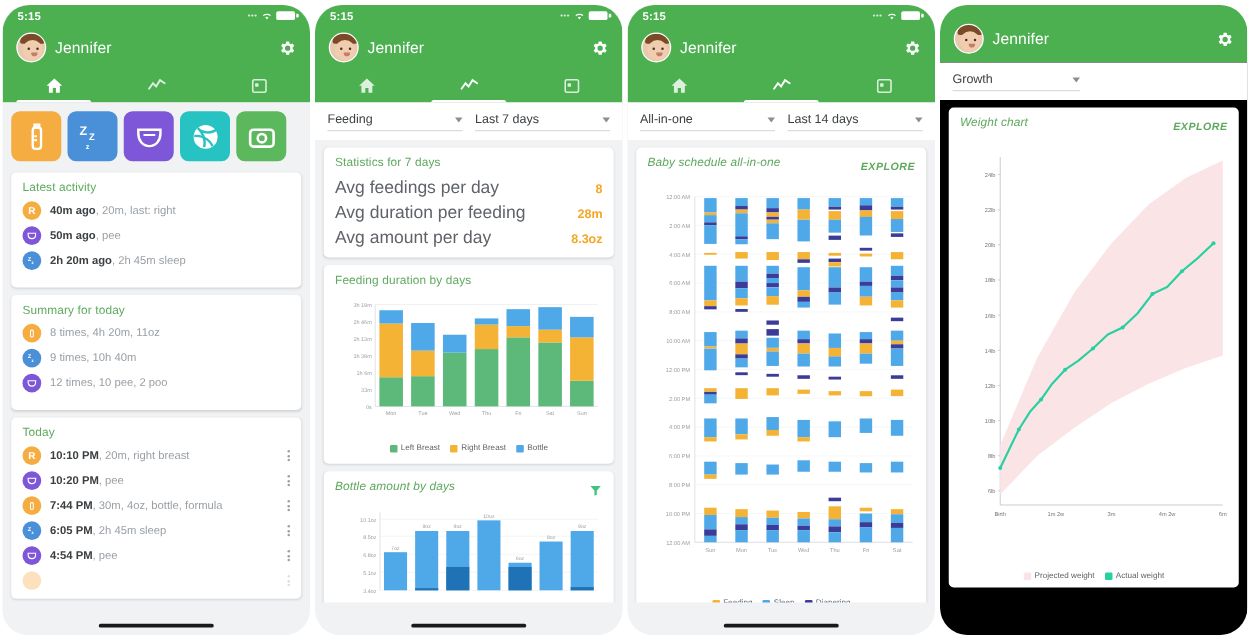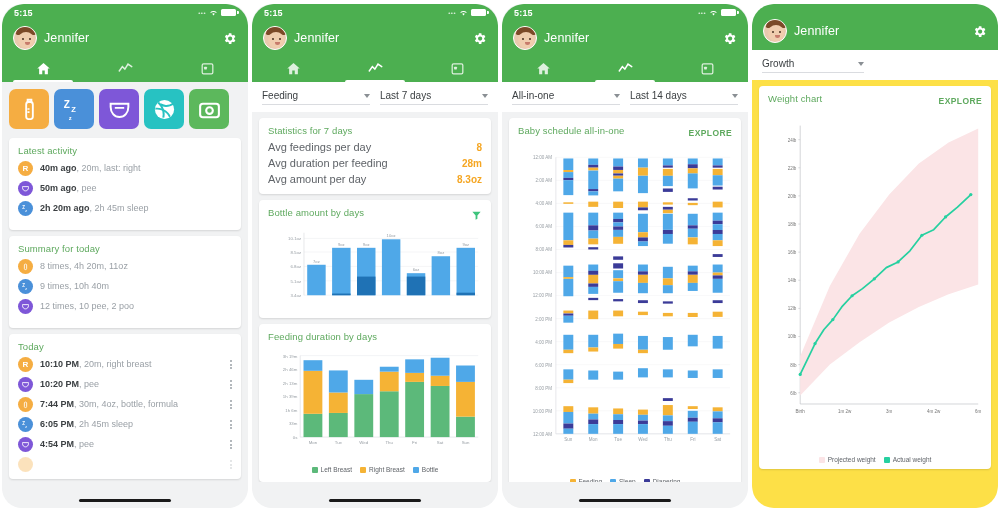--- a/index.html
+++ b/index.html
@@ -78,21 +78,21 @@
   }
   .qtile svg { width:25px; height:25px; }
   .card {
     background:#fff; border-radius:4px; margin:6px 7px;
     box-shadow:0 1px 2px rgba(0,0,0,.12);
     padding:7px 9px 9px 9px;
   }
   .card-title {
     color:#5ea95e; font-size:9.5px; margin-bottom:5px; letter-spacing:.1px;
   }
-  .card-title-row{display:flex;align-items:center;}
+  .card-title-row{display:flex;align-items:center;font-style:italic;}
   .explore{ margin-left:auto; color:#5ea95e; font-size:8.5px; font-weight:bold; letter-spacing:.4px;}
   .act-row { display:flex; align-items:center; margin:5px 0; }
   .dot {
     width:15px;height:15px;border-radius:50%;flex:0 0 auto;
     display:flex;align-items:center;justify-content:center;
     color:#fff;font-size:8px;font-weight:bold;
   }
   .dot svg{width:9px;height:9px;}
   .act-text{ font-size:9px; color:#9aa0a6; margin-left:7px; line-height:1.2;}
   .act-text b{ color:#3c4043; font-weight:bold; }
@@ -101,21 +101,21 @@
   .kebab i{display:block;width:2px;height:2px;border-radius:50%;background:#9aa0a6;}
   
   .selrow{ display:flex; background:#fff; padding:8px 10px 7px 10px; gap:10px; }
   .sel{ flex:1; border-bottom:1px solid #dadce0; display:flex; align-items:center;
         padding-bottom:3px; }
   .sel span{ font-size:10px; color:#3c4043; }
   .caret{ margin-left:auto; width:0;height:0;border-left:3.5px solid transparent;
           border-right:3.5px solid transparent;border-top:4px solid #8a8f94; }
   
   .stat-row{ display:flex; align-items:baseline; margin-top:4px; }
-  .stat-label{ font-size:11px; color:#5f6368; }
+  .stat-label{ font-size:14px; color:#5f6368; }
   .stat-val{ margin-left:auto; font-size:10px; font-weight:bold; color:#f5a623; }
   .legend{ display:flex; justify-content:center; gap:8px; margin-top:3px; }
   .legend-item{ display:flex; align-items:center; gap:3px; font-size:6.5px; color:#5f6368; }
   .swatch{ width:6px;height:6px;border-radius:1px; }
   .filter-icon{ margin-left:auto; }
   .homebar{
     position:absolute; left:50%; transform:translateX(-50%); bottom:6px;
     width:92px;height:3.4px;background:#1a1a1a;border-radius:3px;
   }
   .botfade{
@@ -414,60 +414,20 @@
         <span class="stat-val">8</span>
       </div>
       <div class="stat-row">
         <span class="stat-label">Avg duration per feeding</span>
         <span class="stat-val">28m</span>
       </div>
       <div class="stat-row">
         <span class="stat-label">Avg amount per day</span>
         <span class="stat-val">8.3oz</span>
       </div>
-    </div>
-
-    <div class="card">
-      <div class="card-title-row">
-        <div class="card-title">Bottle amount by days</div>
-        <svg class="filter-icon" width="11" height="11" viewBox="0 0 24 24">
-          <path fill="#3ec47c" d="M3 4h18l-7 8v7l-4 2v-9z"></path>
-        </svg>
-      </div>
-      <svg id="svg-bottle-amount" viewBox="0 0 226 82" width="100%" height="82">
-            <line x1="38" y1="14" x2="222" y2="14" stroke="#eceef0" stroke-width=".55"></line>
-            <text x="35" y="16" text-anchor="end" font-size="4.6" fill="#9aa0a6">10.1oz</text>
-            <line x1="38" y1="28.328358208955223" x2="222" y2="28.328358208955223" stroke="#eceef0" stroke-width=".55"></line>
-            <text x="35" y="30.328358208955223" text-anchor="end" font-size="4.6" fill="#9aa0a6">8.5oz</text>
-            <line x1="38" y1="43.55223880597015" x2="222" y2="43.55223880597015" stroke="#eceef0" stroke-width=".55"></line>
-            <text x="35" y="45.55223880597015" text-anchor="end" font-size="4.6" fill="#9aa0a6">6.8oz</text>
-            <line x1="38" y1="58.776119402985074" x2="222" y2="58.776119402985074" stroke="#eceef0" stroke-width=".55"></line>
-            <text x="35" y="60.776119402985074" text-anchor="end" font-size="4.6" fill="#9aa0a6">5.1oz</text>
-            <line x1="38" y1="74" x2="222" y2="74" stroke="#eceef0" stroke-width=".55"></line>
-            <text x="35" y="76" text-anchor="end" font-size="4.6" fill="#9aa0a6">3.4oz</text>
-            <line x1="38" y1="8" x2="38" y2="74" stroke="#dadce0" stroke-width=".7"></line>
-            <rect x="41.4" y="41.8" width="19.5" height="32.2" fill="#4fa8e8"></rect>
-            <text x="51.1" y="39.6" text-anchor="middle" font-size="4.4" fill="#9aa0a6">7oz</text>
-            <rect x="67.7" y="23.9" width="19.5" height="50.1" fill="#4fa8e8"></rect>
-            <rect x="67.7" y="72.2" width="19.5" height="1.8" fill="#1f72b5"></rect>
-            <text x="77.4" y="21.7" text-anchor="middle" font-size="4.4" fill="#9aa0a6">9oz</text>
-            <rect x="94.0" y="23.9" width="19.5" height="50.1" fill="#4fa8e8"></rect>
-            <rect x="94.0" y="54.3" width="19.5" height="19.7" fill="#1f72b5"></rect>
-            <text x="103.7" y="21.7" text-anchor="middle" font-size="4.4" fill="#9aa0a6">9oz</text>
-            <rect x="120.3" y="14.9" width="19.5" height="59.1" fill="#4fa8e8"></rect>
-            <text x="130.0" y="12.7" text-anchor="middle" font-size="4.4" fill="#9aa0a6">10oz</text>
-            <rect x="146.6" y="50.7" width="19.5" height="23.3" fill="#4fa8e8"></rect>
-            <rect x="146.6" y="54.3" width="19.5" height="19.7" fill="#1f72b5"></rect>
-            <text x="156.3" y="48.5" text-anchor="middle" font-size="4.4" fill="#9aa0a6">6oz</text>
-            <rect x="172.8" y="32.8" width="19.5" height="41.2" fill="#4fa8e8"></rect>
-            <text x="182.6" y="30.6" text-anchor="middle" font-size="4.4" fill="#9aa0a6">8oz</text>
-            <rect x="199.1" y="23.9" width="19.5" height="50.1" fill="#4fa8e8"></rect>
-            <rect x="199.1" y="71.3" width="19.5" height="2.7" fill="#1f72b5"></rect>
-            <text x="208.9" y="21.7" text-anchor="middle" font-size="4.4" fill="#9aa0a6">9oz</text>
-          </svg>
     </div>
 
     <div class="card">
       <div class="card-title">Feeding duration by days</div>
       <svg id="svg-feeding-duration" viewBox="0 0 226 112" width="100%" height="112">
             <text x="31" y="8" text-anchor="end" font-size="4.6" fill="#9aa0a6">3h 19m</text>
             <line x1="34" y1="6" x2="222" y2="6" stroke="#e8eaed" stroke-width=".6"></line>
             <text x="31" y="22.261306532663326" text-anchor="end" font-size="4.6" fill="#9aa0a6">2h 46m</text>
             <text x="31" y="36.52261306532663" text-anchor="end" font-size="4.6" fill="#9aa0a6">2h 13m</text>
             <text x="31" y="51.21608040201005" text-anchor="end" font-size="4.6" fill="#9aa0a6">1h 39m</text>
@@ -511,20 +471,60 @@
             </div>
             <div class="legend-item">
               <span class="swatch" style="background: rgb(245, 179, 53);"></span>
               <span>Right Breast</span>
             </div>
             <div class="legend-item">
               <span class="swatch" style="background: rgb(79, 168, 232);"></span>
               <span>Bottle</span>
             </div>
           </div>
+    </div>
+
+    <div class="card">
+      <div class="card-title-row">
+        <div class="card-title">Bottle amount by days</div>
+        <svg class="filter-icon" width="11" height="11" viewBox="0 0 24 24">
+          <path fill="#3ec47c" d="M3 4h18l-7 8v7l-4 2v-9z"></path>
+        </svg>
+      </div>
+      <svg id="svg-bottle-amount" viewBox="0 0 226 82" width="100%" height="82">
+            <line x1="38" y1="14" x2="222" y2="14" stroke="#eceef0" stroke-width=".55"></line>
+            <text x="35" y="16" text-anchor="end" font-size="4.6" fill="#9aa0a6">10.1oz</text>
+            <line x1="38" y1="28.328358208955223" x2="222" y2="28.328358208955223" stroke="#eceef0" stroke-width=".55"></line>
+            <text x="35" y="30.328358208955223" text-anchor="end" font-size="4.6" fill="#9aa0a6">8.5oz</text>
+            <line x1="38" y1="43.55223880597015" x2="222" y2="43.55223880597015" stroke="#eceef0" stroke-width=".55"></line>
+            <text x="35" y="45.55223880597015" text-anchor="end" font-size="4.6" fill="#9aa0a6">6.8oz</text>
+            <line x1="38" y1="58.776119402985074" x2="222" y2="58.776119402985074" stroke="#eceef0" stroke-width=".55"></line>
+            <text x="35" y="60.776119402985074" text-anchor="end" font-size="4.6" fill="#9aa0a6">5.1oz</text>
+            <line x1="38" y1="74" x2="222" y2="74" stroke="#eceef0" stroke-width=".55"></line>
+            <text x="35" y="76" text-anchor="end" font-size="4.6" fill="#9aa0a6">3.4oz</text>
+            <line x1="38" y1="8" x2="38" y2="74" stroke="#dadce0" stroke-width=".7"></line>
+            <rect x="41.4" y="41.8" width="19.5" height="32.2" fill="#4fa8e8"></rect>
+            <text x="51.1" y="39.6" text-anchor="middle" font-size="4.4" fill="#9aa0a6">7oz</text>
+            <rect x="67.7" y="23.9" width="19.5" height="50.1" fill="#4fa8e8"></rect>
+            <rect x="67.7" y="72.2" width="19.5" height="1.8" fill="#1f72b5"></rect>
+            <text x="77.4" y="21.7" text-anchor="middle" font-size="4.4" fill="#9aa0a6">9oz</text>
+            <rect x="94.0" y="23.9" width="19.5" height="50.1" fill="#4fa8e8"></rect>
+            <rect x="94.0" y="54.3" width="19.5" height="19.7" fill="#1f72b5"></rect>
+            <text x="103.7" y="21.7" text-anchor="middle" font-size="4.4" fill="#9aa0a6">9oz</text>
+            <rect x="120.3" y="14.9" width="19.5" height="59.1" fill="#4fa8e8"></rect>
+            <text x="130.0" y="12.7" text-anchor="middle" font-size="4.4" fill="#9aa0a6">10oz</text>
+            <rect x="146.6" y="50.7" width="19.5" height="23.3" fill="#4fa8e8"></rect>
+            <rect x="146.6" y="54.3" width="19.5" height="19.7" fill="#1f72b5"></rect>
+            <text x="156.3" y="48.5" text-anchor="middle" font-size="4.4" fill="#9aa0a6">6oz</text>
+            <rect x="172.8" y="32.8" width="19.5" height="41.2" fill="#4fa8e8"></rect>
+            <text x="182.6" y="30.6" text-anchor="middle" font-size="4.4" fill="#9aa0a6">8oz</text>
+            <rect x="199.1" y="23.9" width="19.5" height="50.1" fill="#4fa8e8"></rect>
+            <rect x="199.1" y="71.3" width="19.5" height="2.7" fill="#1f72b5"></rect>
+            <text x="208.9" y="21.7" text-anchor="middle" font-size="4.4" fill="#9aa0a6">9oz</text>
+          </svg>
     </div>
     <div class="botfade"></div>
     <div class="homebar"></div>
   </div>
  </div>
 </div>
 
 <div class="phone">
  <div class="phone-inner">
   <div class="hdr">
@@ -825,21 +825,21 @@
             <div class="eye r"></div>
             <div class="mouth"></div>
       </div>
       <div class="pname">Jennifer</div>
       <svg class="gear" viewBox="0 0 24 24">
         <path fill="#fff" d="M19.4 13a7.6 7.6 0 000-2l2-1.6-2-3.4-2.4 1a7.5 7.5 0 00-1.7-1L15 3.4h-4l-.3 2.6a7.5 7.5 0 00-1.7 1l-2.4-1-2 3.4L6.6 11a7.6 7.6 0 000 2l-2 1.6 2 3.4 2.4-1a7.5 7.5 0 001.7 1l.3 2.6h4l.3-2.6a7.5 7.5 0 001.7-1l2.4 1 2-3.4zM13 15.4A3.4 3.4 0 1116.4 12 3.4 3.4 0 0113 15.4z"></path>
       </svg>
     </div>
   </div>
 
-  <div class="screen" style="background:#fde047">
+  <div class="screen" style="background:#000000">
     <div class="selrow">
       <div class="sel" style="flex:0 0 45%">
         <span>Growth</span>
         <span class="caret"></span>
       </div>
       <div style="flex:1"></div>
     </div>
 
     <div class="card" style="padding-bottom:6px">
       <div class="card-title-row">

